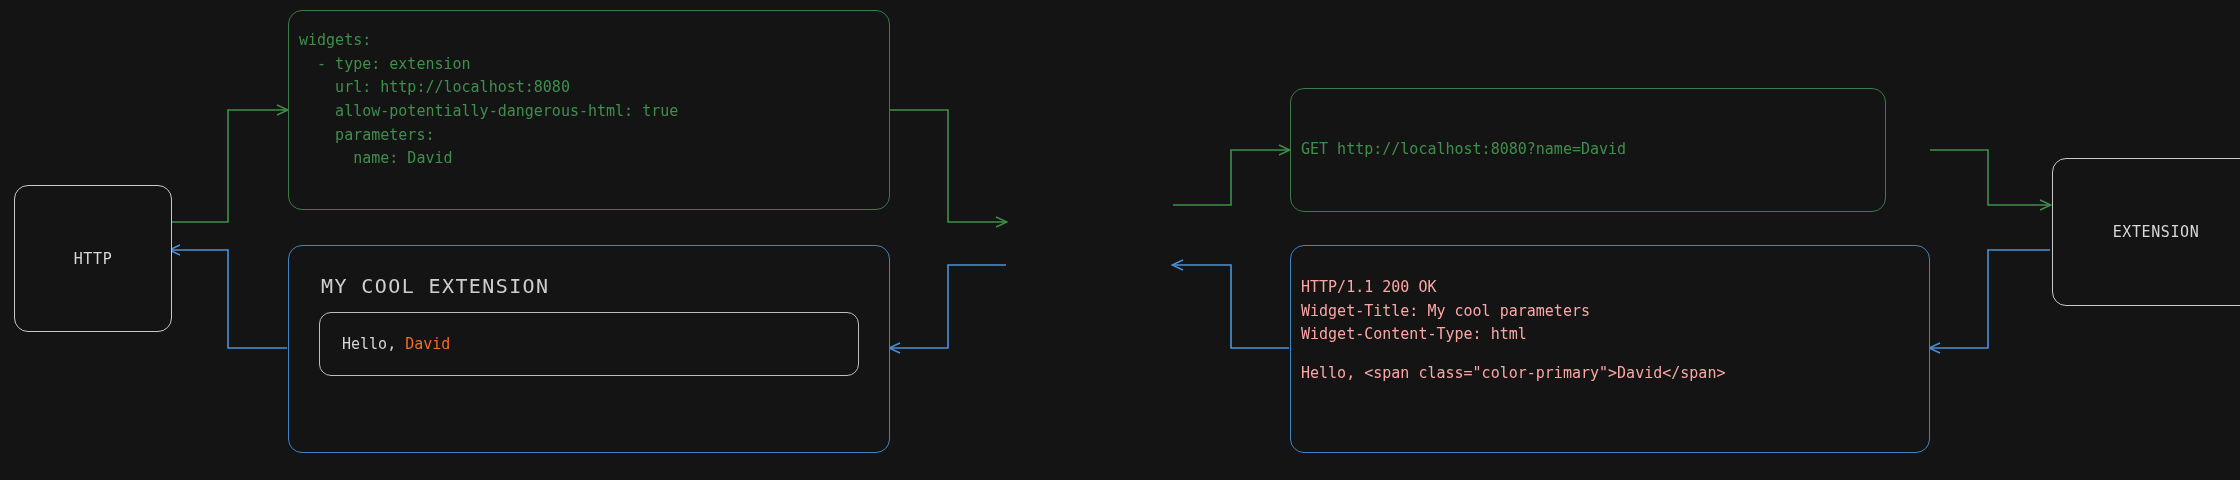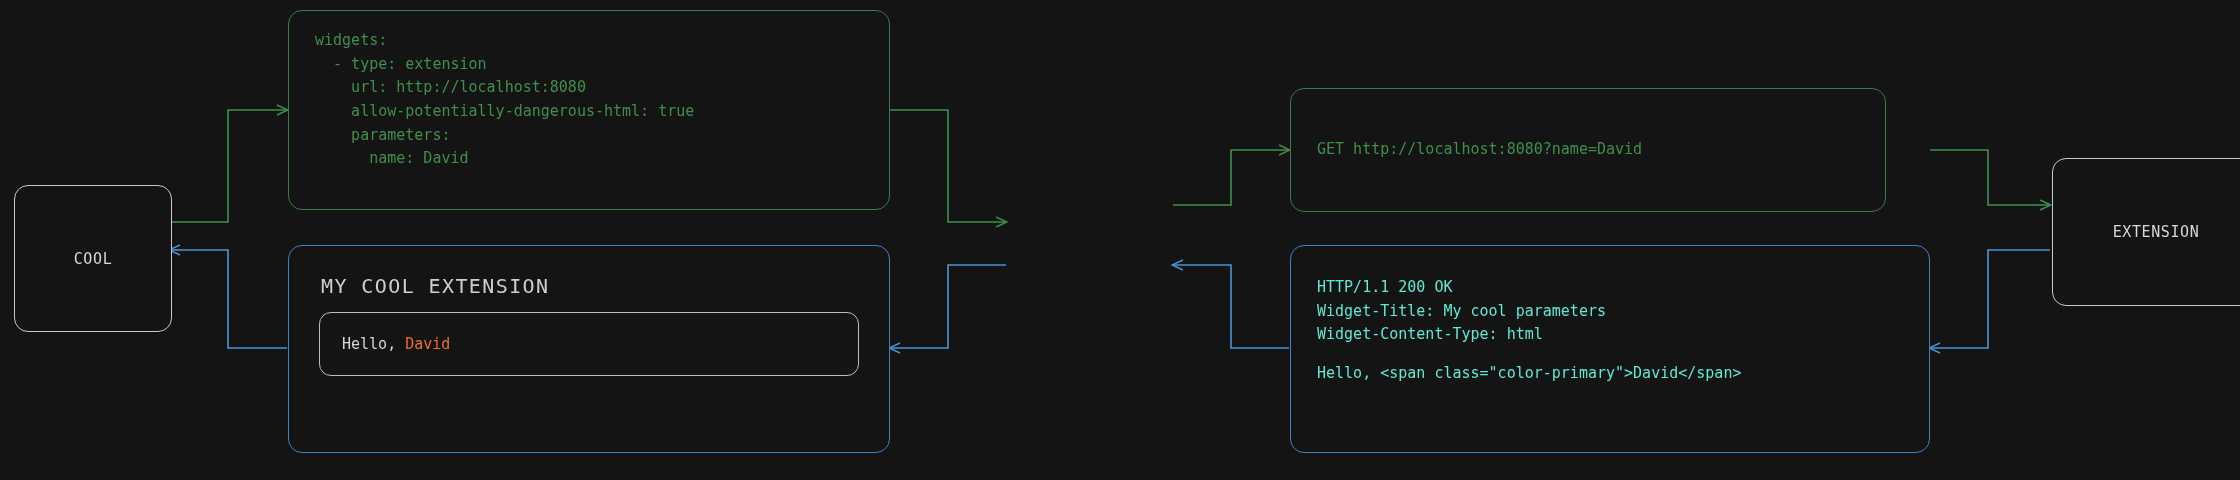--- a/index.html
+++ b/index.html
@@ -21,34 +21,34 @@
     color:#d8d8d8;
     font-size:15px;
     letter-spacing:.6px;
     box-sizing:border-box;
   }
   .codebox{
     position:absolute;
     border-radius:14px;
     background:#141414;
     box-sizing:border-box;
-    padding:18px 26px;
+    padding:18px 10px;
   }
   .codebox.green{border:1.5px solid #3c7a46;}
   .codebox.blue{border:1.5px solid #3d84c6;}
 
   pre.code{
     margin:0;
     font-family:"DejaVu Sans Mono","Liberation Mono",monospace;
     font-size:15px;
     line-height:1.58;
     white-space:pre;
   }
   pre.code.green{color:#3f8f4c;}
-  pre.code.blue{color:#5eead4;}
+  pre.code.blue{color:#fca5a5;}
 
   .widget-title{
     color:#cfcfcf;font-size:20px;letter-spacing:1.4px;
     margin:0 0 14px 2px;
   }
   .widget-inner{
     border:1.5px solid #bdbdbd;border-radius:12px;
     padding:22px 22px;
     color:#d6d6d6;font-size:15px;
   }
@@ -97,21 +97,21 @@
     <g>
       <path d="M1006,265 L948,265 L948,348 L890,348" fill="none" stroke="#4a93d8" stroke-width="1.6" marker-end="url(#ahB)"></path>
     </g>
 
     <g>
       <path d="M287,348 L228,348 L228,250 L170,250" fill="none" stroke="#4a93d8" stroke-width="1.6" marker-end="url(#ahB)"></path>
     </g>
   </svg>
 
   <div class="node" style="left:14px;top:185px;width:158px;height:147px;">
-    <span>COOL</span>
+    <span>HTTP</span>
   </div>
 
 
   <div class="node" style="left:2052px;top:158px;width:208px;height:148px;">
     <span>EXTENSION</span>
   </div>
 
   <div class="codebox green" style="left:288px;top:10px;width:602px;height:200px;">
     <pre class="code green">widgets:
   - type: extension

